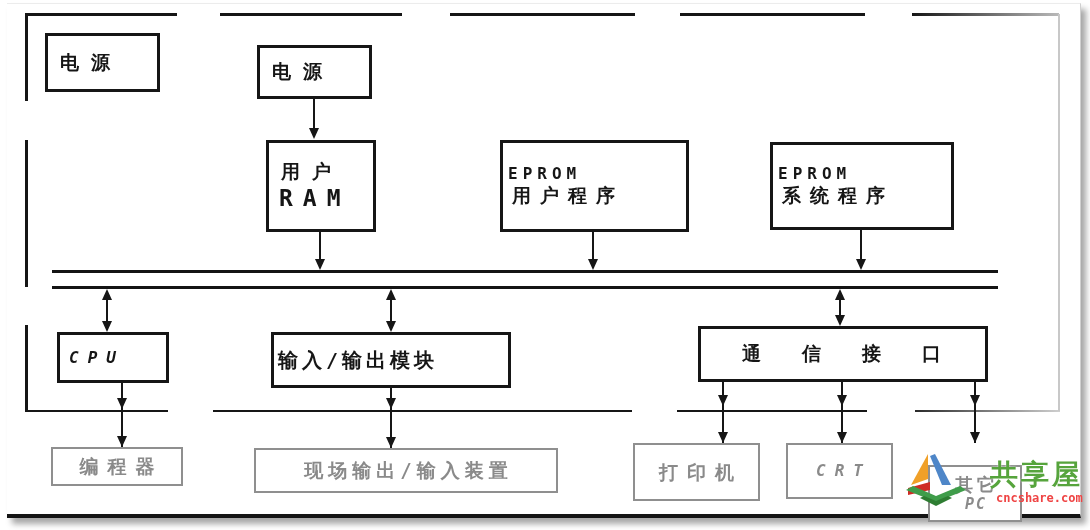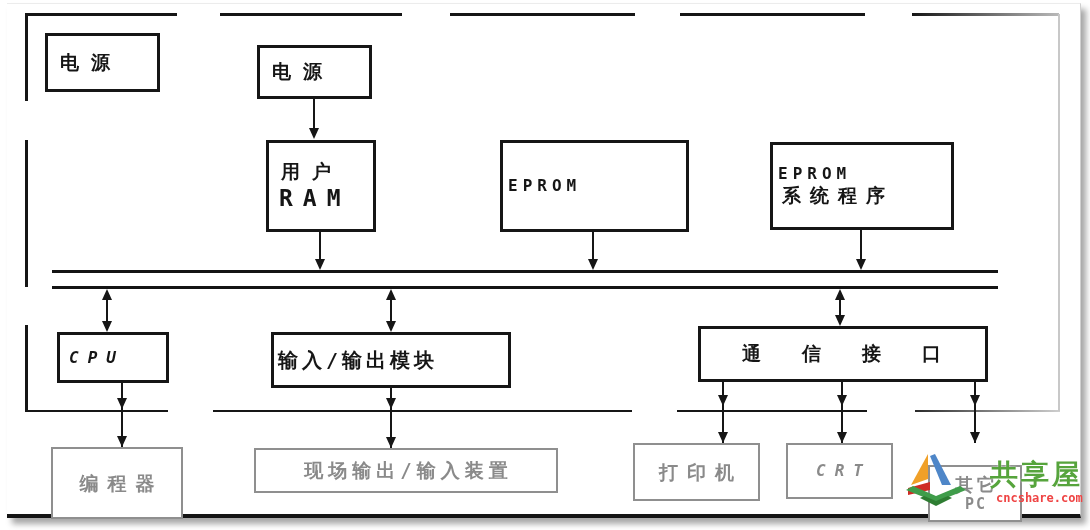--- a/index.html
+++ b/index.html
@@ -35,21 +35,21 @@
   .ah.up{border-bottom:11px solid #161616;}
   .t-ls12{letter-spacing:12px;padding-left:12px;font-size:19px;}
   .t-ls10{letter-spacing:10px;padding-left:10px;font-size:23px;}
   .t-eprom{letter-spacing:5px;padding-left:5px;font-size:16px;}
   .t-prog{letter-spacing:9px;padding-left:9px;font-size:19px;}
   .t-cpu{letter-spacing:9px;padding-left:9px;font-size:16px;font-style:italic;}
   .t-io{letter-spacing:4px;padding-left:4px;font-size:20px;}
   .t-comm{letter-spacing:41px;padding-left:41px;font-size:19px;white-space:nowrap;}
   .t-field{letter-spacing:5px;padding-left:5px;font-size:19px;}
   .t-other1{letter-spacing:4px;padding-left:4px;font-size:18px;}
-  .t-other2{letter-spacing:2px;padding-left:2px;font-size:15px;}
+  .t-other2{letter-spacing:2px;padding-left:2px;font-size:15px;font-style:italic;}
   .wm-brand{position:absolute;left:990px;top:456px;font-size:28px;font-weight:bold;color:#56a43c;letter-spacing:3px;white-space:nowrap;text-shadow:0 0 2px #ffffff;}
   .wm-site{position:absolute;left:996px;top:491px;font-size:12px;font-weight:bold;color:#ef4444;white-space:nowrap;}
 </style>
 </head>
 <body>
 
 <div class="photo"></div>
 
 <div class="seg h" style="left:25px;top:13px;width:152px;"></div>
 <div class="seg h" style="left:220px;top:13px;width:182px;"></div>
@@ -79,40 +79,41 @@
   <span class="t-ls12">电源</span>
 </div>
 
 <div class="box" style="left:266px;top:140px;width:110px;height:92px;">
   <span class="t-ls12">用户</span>
   <span class="t-ls10">RAM</span>
 </div>
 
 <div class="box" style="left:500px;top:140px;width:189px;height:92px;">
   <span class="t-eprom">EPROM</span>
+  <span class="t-prog">用户程序</span>
 </div>
 
 <div class="box" style="left:770px;top:142px;width:184px;height:88px;">
   <span class="t-eprom">EPROM</span>
   <span class="t-prog">系统程序</span>
 </div>
 
 <div class="box" style="left:57px;top:332px;width:112px;height:51px;">
   <span class="t-cpu">CPU</span>
 </div>
 
 <div class="box" style="left:271px;top:332px;width:240px;height:56px;">
   <span class="t-io">输入/输出模块</span>
 </div>
 
 <div class="box" style="left:698px;top:326px;width:290px;height:56px;">
   <span class="t-comm">通信接口</span>
 </div>
 
-<div class="gbox" style="left:51px;top:447px;width:132px;height:72px;">
+<div class="gbox" style="left:51px;top:447px;width:132px;height:39px;">
   <span class="t-prog">编程器</span>
 </div>
 
 <div class="gbox" style="left:254px;top:448px;width:304px;height:45px;">
   <span class="t-field">现场输出/输入装置</span>
 </div>
 
 <div class="gbox" style="left:633px;top:443px;width:127px;height:58px;">
   <span class="t-prog">打印机</span>
 </div>

